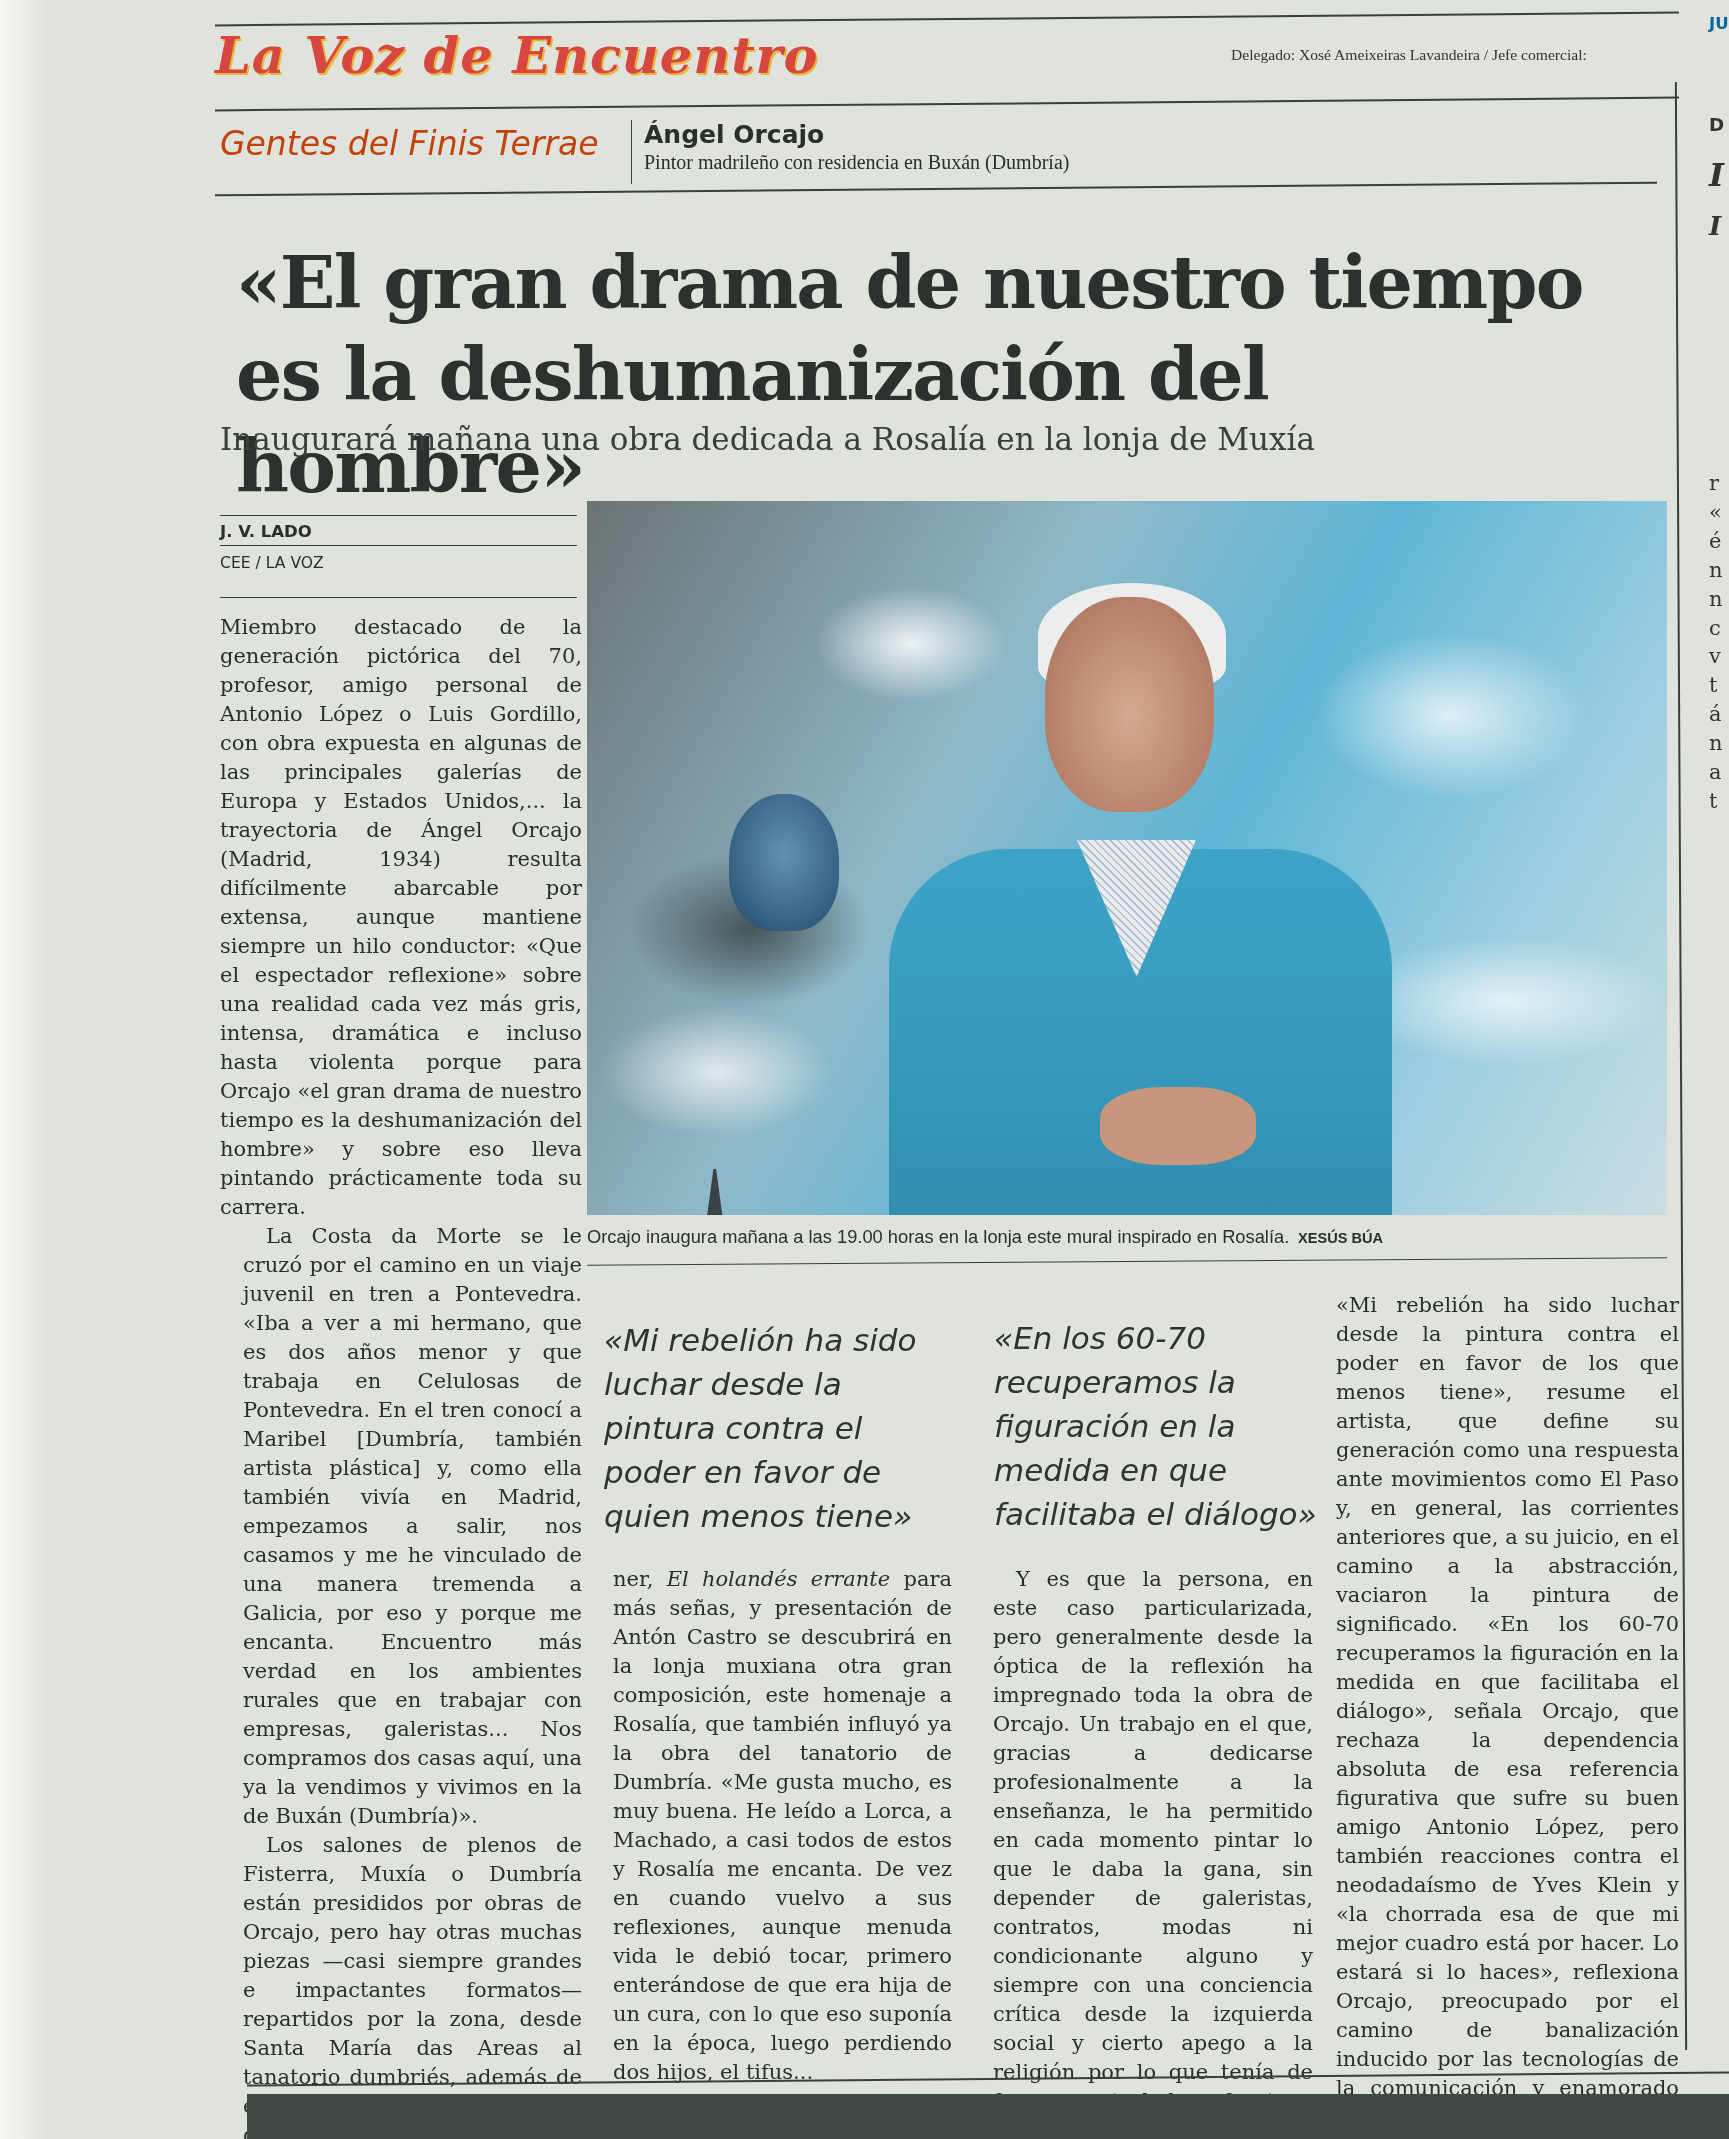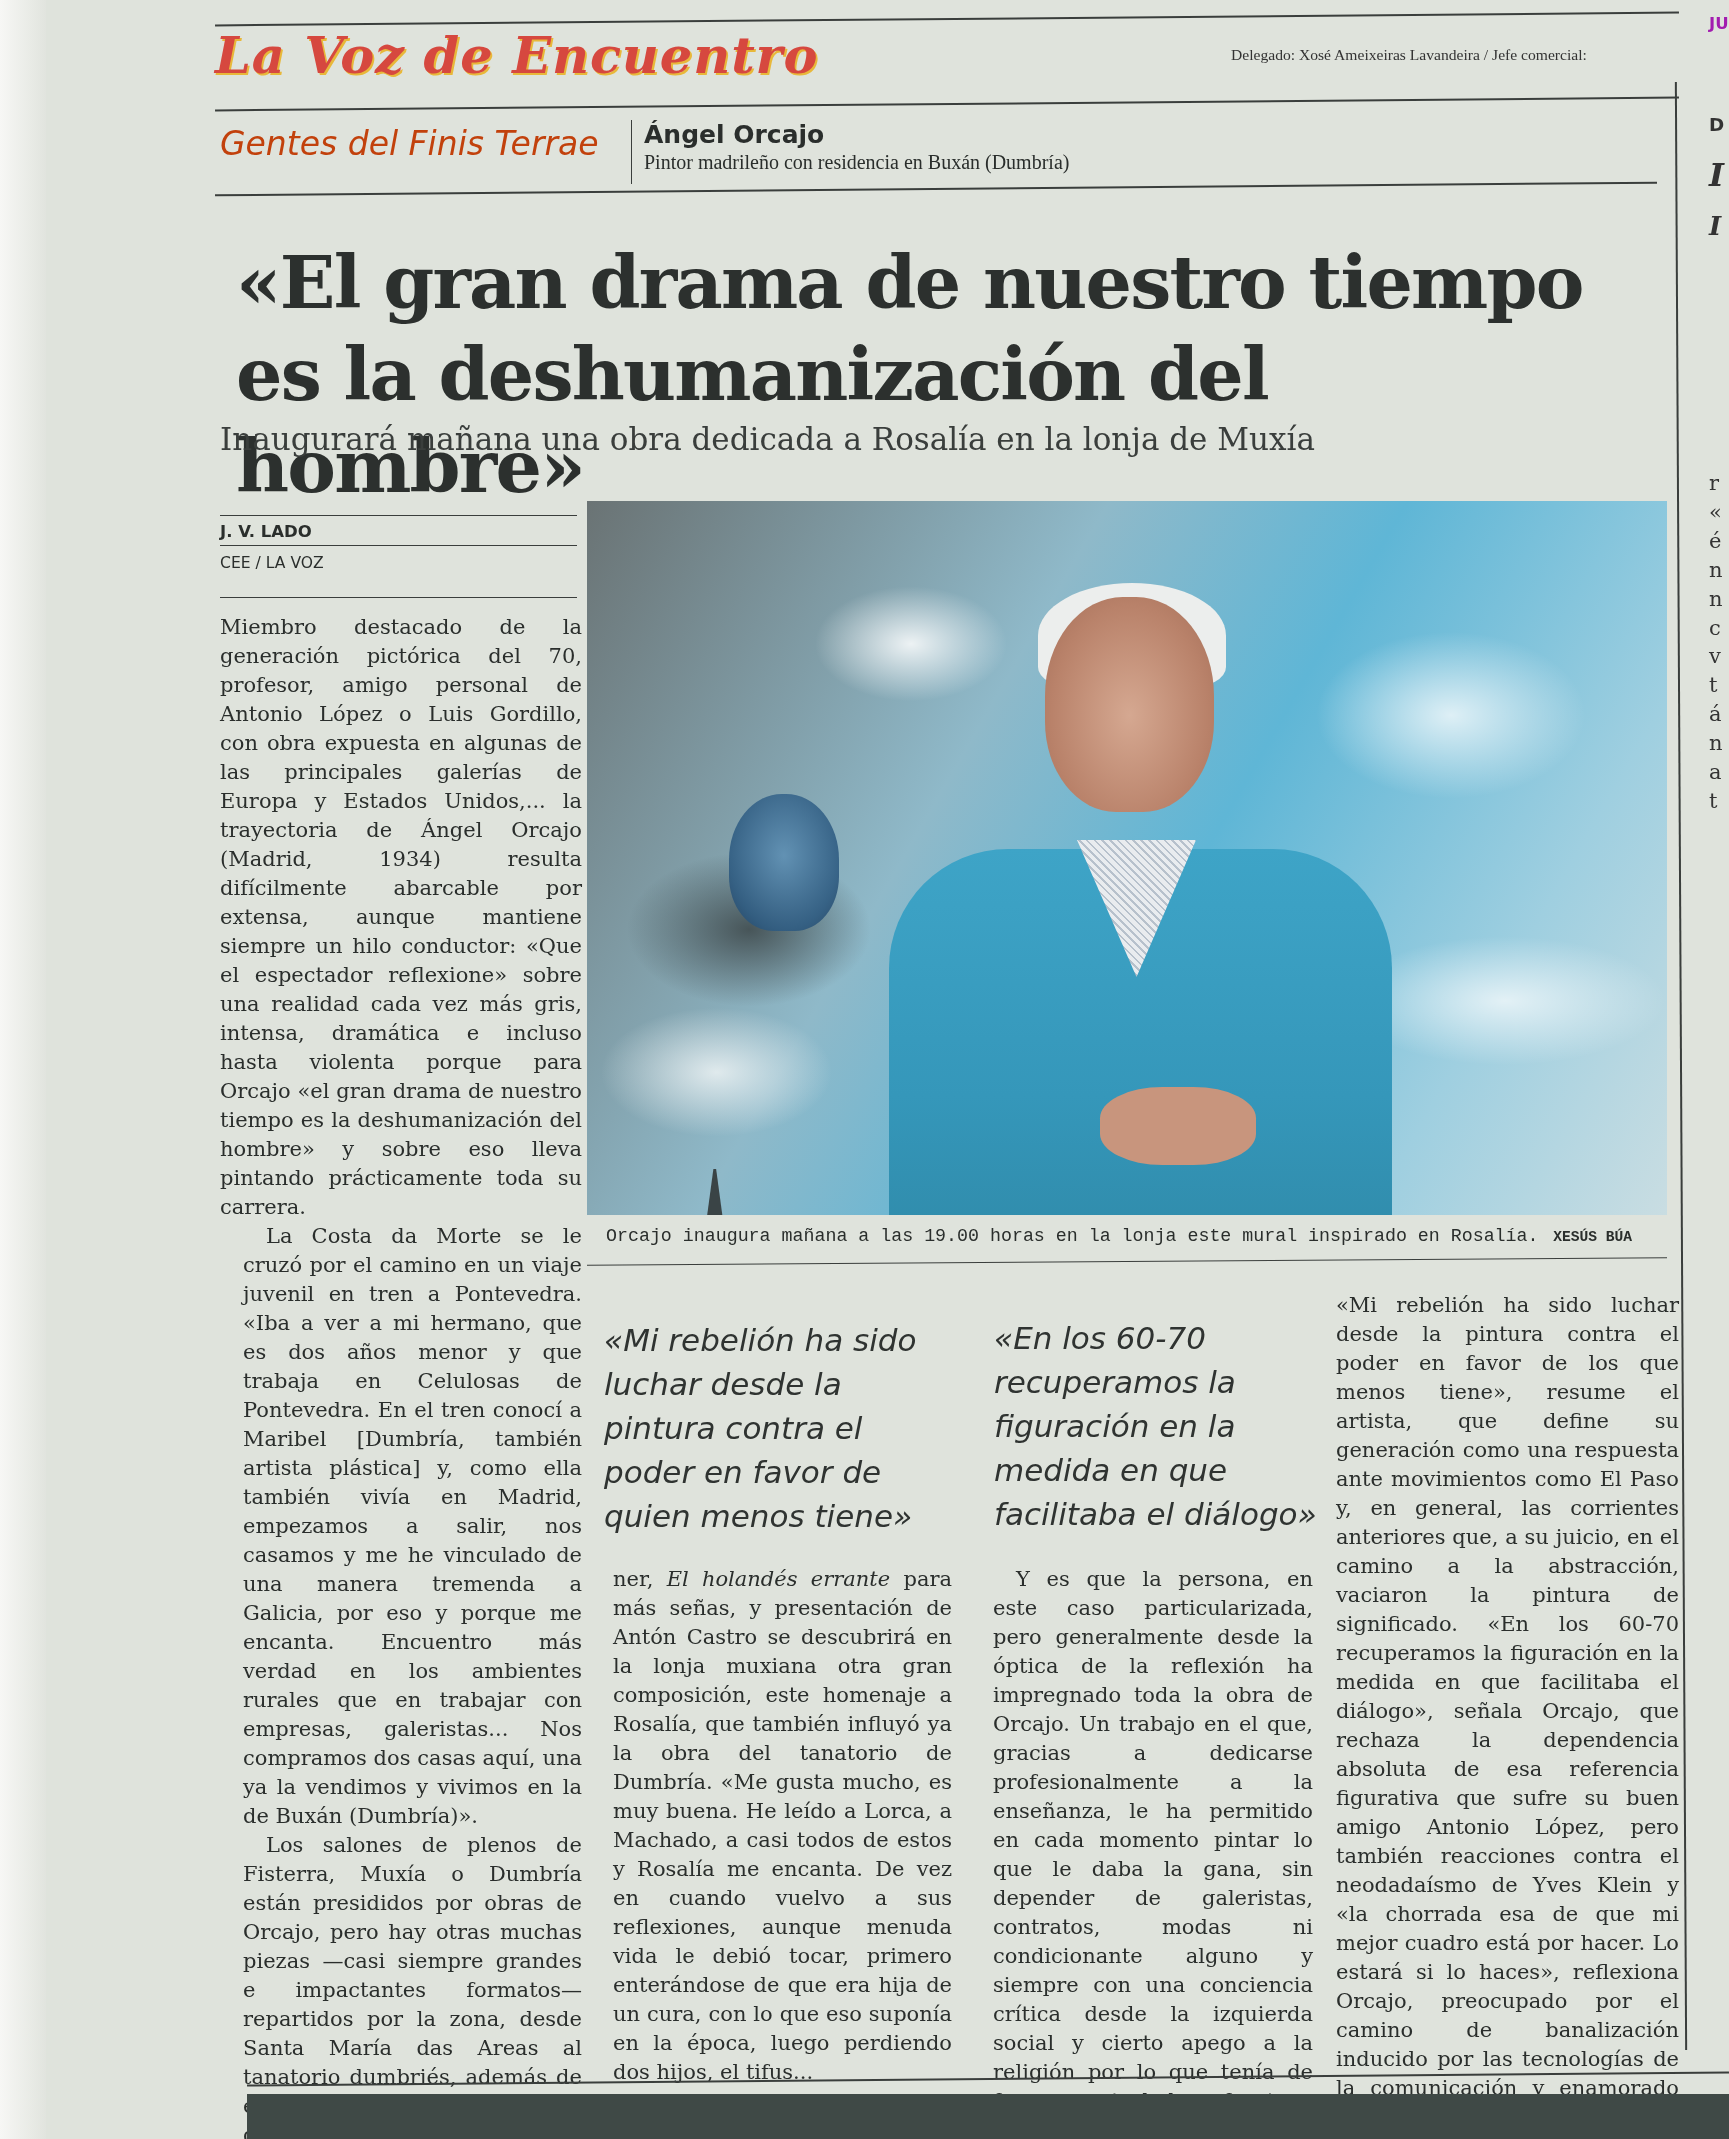--- a/index.html
+++ b/index.html
@@ -28,21 +28,21 @@
     color: #d6483f;
     text-shadow: 1.8px 2.3px 0 #e8b83a;
   }
   .staff {
     position: absolute; left: 1231px; top: 46px;
     font-family: Liberation Serif, serif; font-size: 15.6px; color: #333;
     white-space: nowrap;
   }
   .date-frag {
     position: absolute; left: 1709px; top: 13.7px; font-family: "DejaVu Sans", sans-serif;
-    font-weight: bold; font-size: 16.5px; color: #a21caf;
+    font-weight: bold; font-size: 16.5px; color: #0369a1;
   }
 
   
   .section-name {
     position: absolute; left: 220px; top: 124px;
     font-family: "DejaVu Sans", sans-serif; font-style: italic;
     font-size: 33px; color: #c2410c;
   }
   .section-sep { position: absolute; left: 631px; top: 120px; width: 1.4px; height: 64px; background: #3a3e3c; }
   .subject-name {
@@ -142,21 +142,21 @@
     background: #c8957d;
   }
   .lighthouse {
     position: absolute; left: 114px; top: 668px; width: 27.5px; height: 92px;
     background: #3a4446;
     clip-path: polygon(45% 0, 55% 0, 100% 100%, 0 100%);
   }
 
   .caption {
     position: absolute; left: 587px; top: 1226px;
-    font-family: Liberation Mono, monospace; font-size: 18.3px; white-space: nowrap; margin-left: 19px;
+    font-family: Liberation Sans, sans-serif; font-size: 18.3px; white-space: nowrap;
   }
   .caption .credit { font-weight: bold; font-size: 14.6px; margin-left: 3.7px; }
 
   
   .rcol-rule { position: absolute; left: 1680px; top: 82px; width: 1.8px; height: 1968px; background: #3a3e3c; transform: rotate(-0.3deg); }
   .rfrag {
     position: absolute; left: 1709px; font-family: "DejaVu Serif", serif; font-size: 21px; color: #333;
   }
   .bottom-band {
     position: absolute; left: 247px; top: 2094px; width: 1482px; height: 46px;

